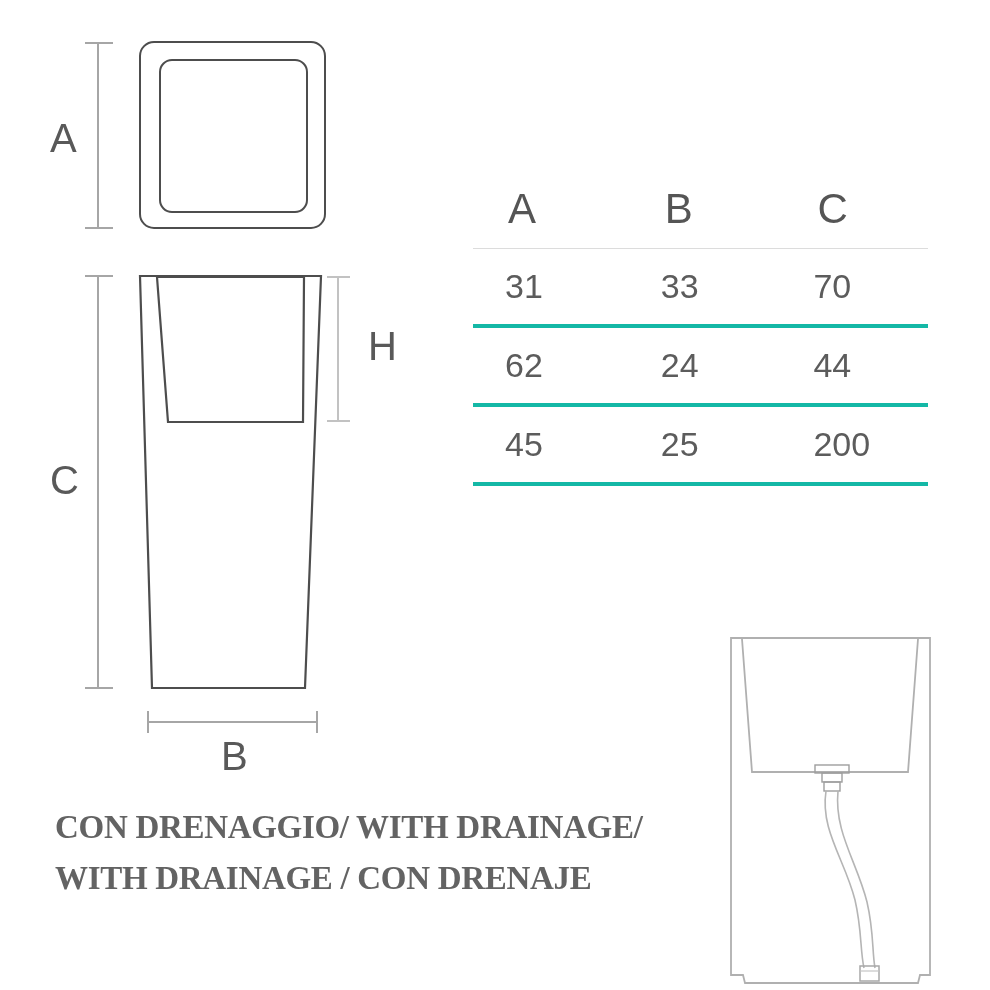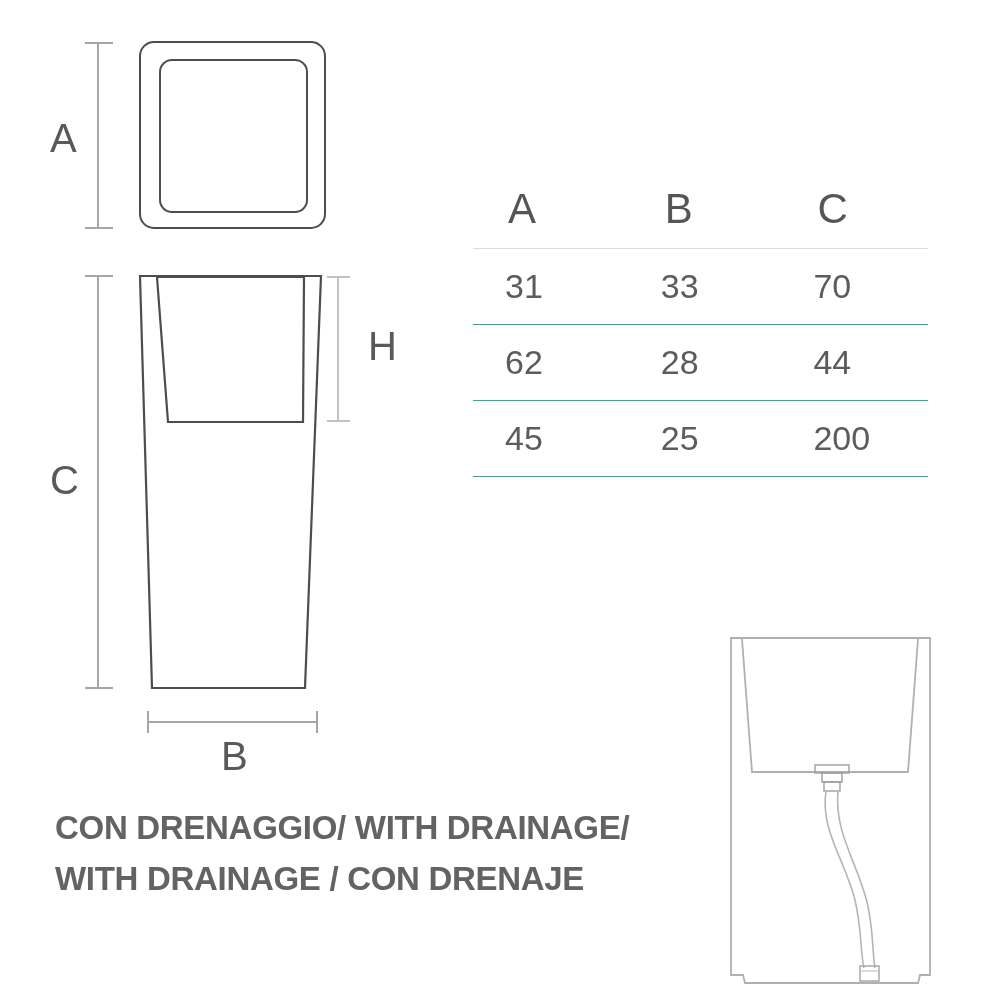--- a/index.html
+++ b/index.html
@@ -59,36 +59,36 @@
   }
   #spec-table td {
     font-size: 34px;
     height: 75px;
     color: #5c5c5c;
   }
   #spec-table thead tr {
     border-bottom: 1px solid #dcdcdc;
   }
   #spec-table tbody tr {
-    border-bottom: 1px solid #14b8a6;
+    border-bottom: 4px solid #14b8a6;
   }
   #spec-table .col-a { width: 160px; padding-left: 32px; }
   #spec-table .col-b { width: 160px; padding-left: 30px; }
   #spec-table .col-c { width: 135px; padding-left: 26px; }
   #spec-table th.col-a { padding-left: 35px; }
   #spec-table th.col-b { padding-left: 34px; }
   #spec-table th.col-c { padding-left: 30px; }
 
   
   #caption {
     position: absolute;
     left: 55px;
     top: 802px;
     width: 700px;
-    font-family: Liberation Sans, sans-serif;
+    font-family: Liberation Serif, serif;
     font-size: 33px;
     font-weight: 700;
     letter-spacing: -0.3px;
     color: #636363;
     line-height: 1.55;
   }
   #caption .cap-line { display: block; }
 </style>
 </head>
 <body>
@@ -170,21 +170,21 @@
       </tr>
     </thead>
     <tbody>
       <tr>
         <td class="col-a">31</td>
         <td class="col-b">33</td>
         <td class="col-c">70</td>
       </tr>
       <tr>
         <td class="col-a">62</td>
-        <td class="col-b">28</td>
+        <td class="col-b">24</td>
         <td class="col-c">44</td>
       </tr>
       <tr>
         <td class="col-a">45</td>
         <td class="col-b">25</td>
         <td class="col-c">200</td>
       </tr>
     </tbody>
   </table>
 

